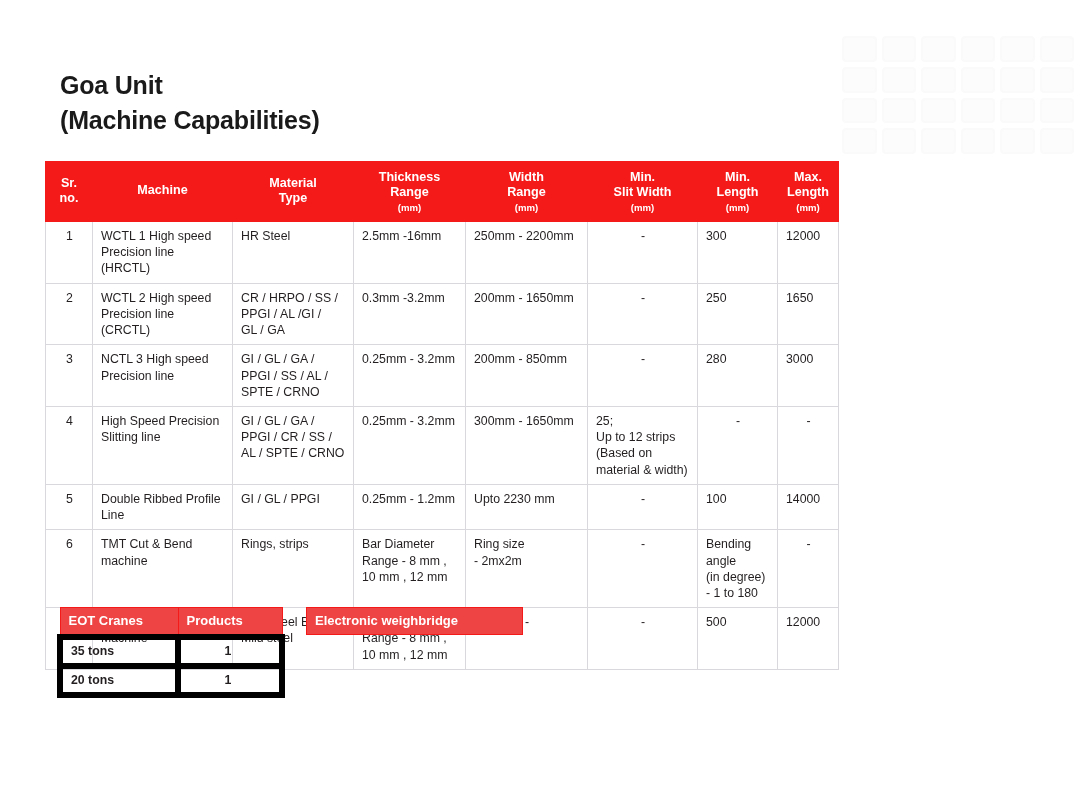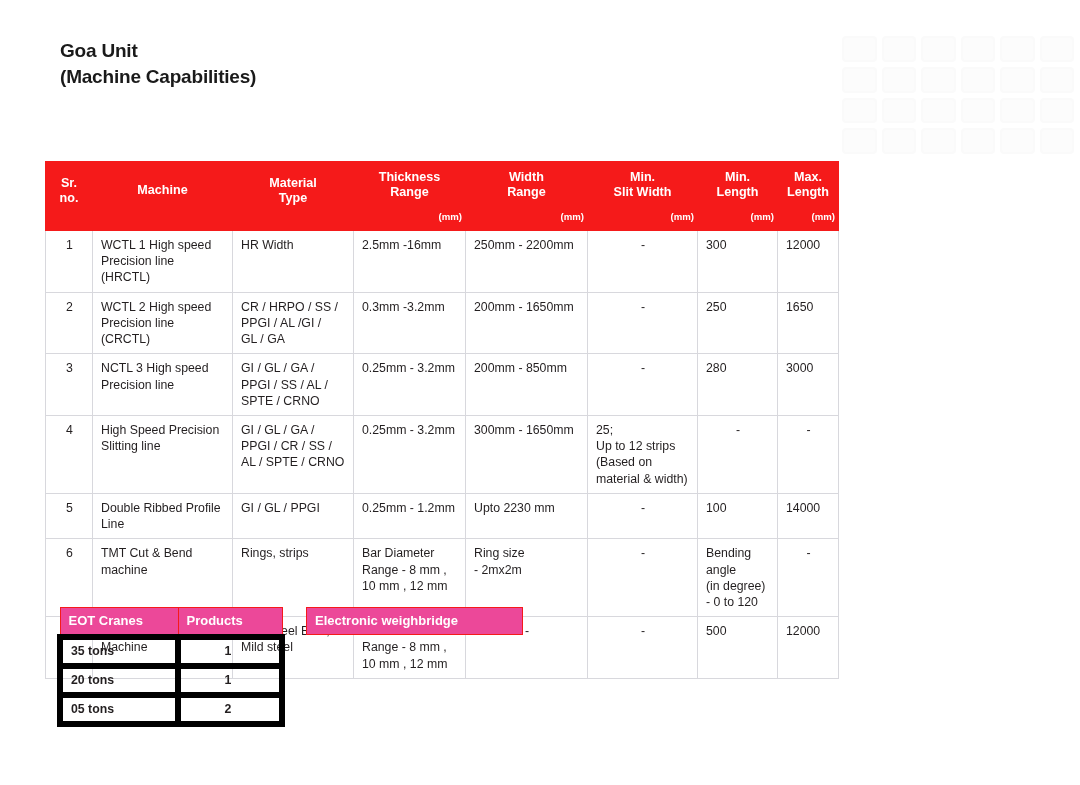--- a/index.html
+++ b/index.html
@@ -33,22 +33,22 @@
   .watermark i {
     display: block;
     border: 2px solid #fafafa;
     border-radius: 4px;
     background: #fcfcfc;
   }
 
   .page-title {
     position: absolute;
     left: 60px;
-    top: 38px;
-    font-size: 19px;
+    top: 68px;
+    font-size: 25px;
     line-height: 1.38;
     font-weight: bold;
     letter-spacing: -0.2px;
     color: #1a1a1a;
     white-space: pre-line;
   }
 
   
   .machine-table-wrap {
     position: absolute;
@@ -78,22 +78,21 @@
     vertical-align: middle;
     font-size: 12.6px;
     line-height: 1.18;
     padding: 8px 3px;
     height: 40px;
   }
   thead th .unit {
     display: block;
     font-size: 9.6px;
     font-weight: bold;
-    margin-top: 11px;
-    text-align: right;
+    margin-top: 2px;
   }
   .c-sr     { width: 47px; }
   .c-mach   { width: 140px; }
   .c-mat    { width: 121px; }
   .c-thick  { width: 112px; }
   .c-width  { width: 122px; }
   .c-slit   { width: 110px; }
   .c-minlen { width: 80px; }
   .c-maxlen { width: 61px; }
 
@@ -121,21 +120,21 @@
     left: 306px;
     top: 607px;
     width: 216px;
   }
   table.mini {
     border-collapse: collapse;
     table-layout: fixed;
     width: 100%;
   }
   table.mini th {
-    background: #ec4899;
+    background: #ef4444;
     color: #ffffff;
     font-weight: bold;
     font-size: 13px;
     text-align: left;
     padding: 5px 8px 6px 8px;
     border: 1px solid #F51A1A;
   }
   table.mini td {
     border: 6px solid #000000;
     font-size: 12.3px;
@@ -240,21 +239,21 @@
       </tr>
     </thead>
     <tbody>
       <tr class="r1">
         <td class="sr">1</td>
         <td>
             <span class="cellline">WCTL 1 High speed
 Precision line (HRCTL)</span>
           </td>
         <td>
-            <span class="cellline">HR Width</span>
+            <span class="cellline">HR Steel</span>
           </td>
         <td>
             <span class="cellline">2.5mm -16mm</span>
           </td>
         <td>
             <span class="cellline">250mm - 2200mm</span>
           </td>
         <td class="dash">-</td>
         <td>
             <span class="cellline">300</span>
@@ -378,21 +377,21 @@
           </td>
         <td>
             <span class="cellline">Ring size
 - 2mx2m</span>
           </td>
         <td class="dash">-</td>
         <td>
             <span class="cellline">Bending
 angle
 (in degree)
-- 0 to 120</span>
+- 1 to 180</span>
           </td>
         <td class="dash">-</td>
       </tr>
       <tr class="r7">
         <td class="sr">7</td>
         <td>
             <span class="cellline">TMT Straighting
 Machine</span>
           </td>
         <td>
@@ -431,24 +430,20 @@
     </thead>
     <tbody>
       <tr>
         <td class="lbl">35 tons</td>
         <td class="val">1</td>
       </tr>
       <tr>
         <td class="lbl">20 tons</td>
         <td class="val">1</td>
       </tr>
-      <tr>
-        <td class="lbl">05 tons</td>
-        <td class="val">2</td>
-      </tr>
     </tbody>
   </table>
 </div>
 
 <div class="weigh-wrap">
   <table class="mini">
     <colgroup>
         <col class="col-a">
         <col class="col-b">
       </colgroup>

